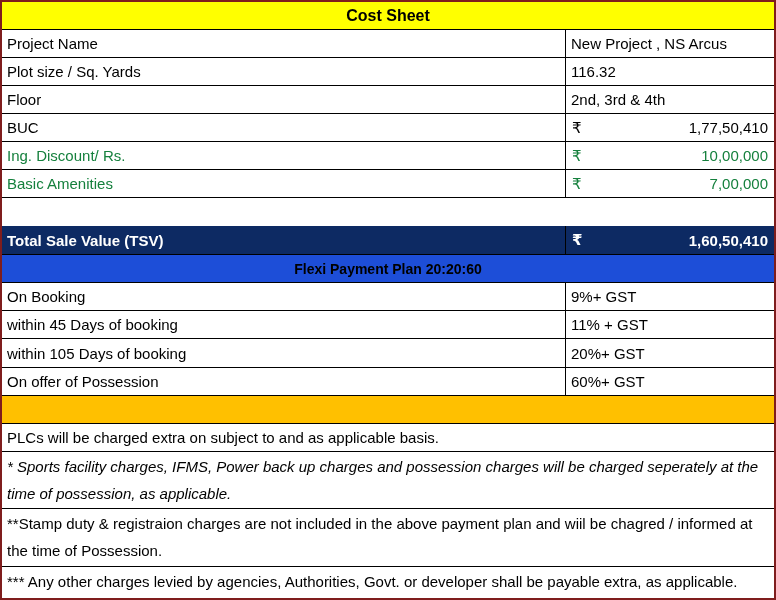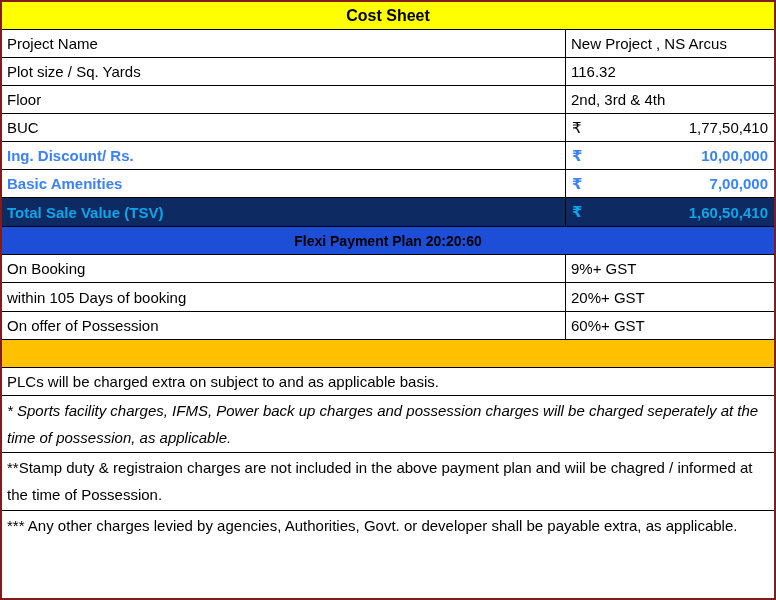--- a/index.html
+++ b/index.html
@@ -52,27 +52,28 @@
     justify-content: space-between;
     padding: 0 6px 0 6px;
   }
   .title-row {
     background: #FFFF00;
     justify-content: center;
     font-weight: bold;
     font-size: 16px;
   }
   .red-row .cell-label, .red-row .cell-currency {
-    color: #3b82f6;
-    font-weight: bold;
+    color: #15803d;
+    font-weight: normal;
   }
   .tsv-row {
     background: #0D2A63;
-    color: #0ea5e9;
+    color: #ffffff;
     font-weight: bold;
+    margin-top: 28px;
   }
   .tsv-row .cell-label { border-right-color: #000; }
   .plan-header-row {
     background: #1d4ed8;
     justify-content: center;
     font-weight: bold;
     font-size: 14px;
   }
   .spacer-row { background: #FFC000; }
   .note {
@@ -140,20 +141,24 @@
   </div>
 
   <div class="row h28 plan-header-row">
     <span>Flexi Payment Plan 20:20:60</span>
   </div>
 
   <div class="row h28">
     <div class="cell-label">On Booking</div>
     <div class="cell-value">9%+ GST</div>
   </div>
+  <div class="row h28">
+    <div class="cell-label">within 45 Days of booking</div>
+    <div class="cell-value">11% + GST</div>
+  </div>
   <div class="row h29">
     <div class="cell-label">within 105 Days of booking</div>
     <div class="cell-value">20%+ GST</div>
   </div>
   <div class="row h28">
     <div class="cell-label">On offer of Possession</div>
     <div class="cell-value">60%+ GST</div>
   </div>
 
   <div class="row h28 spacer-row"></div>

